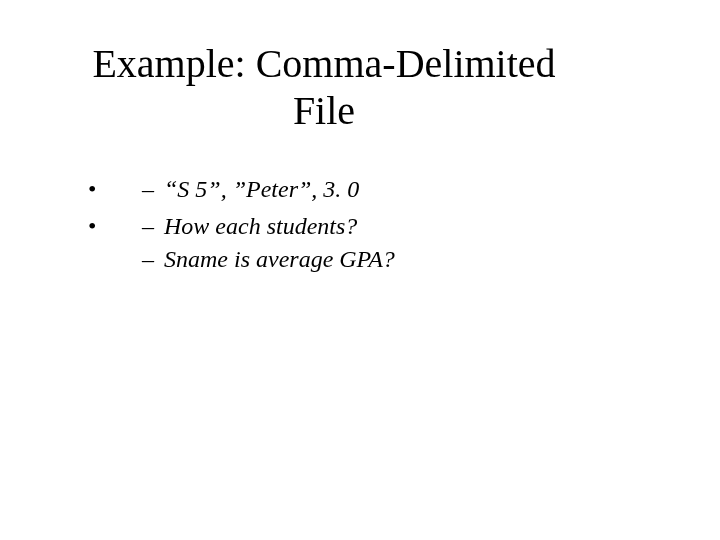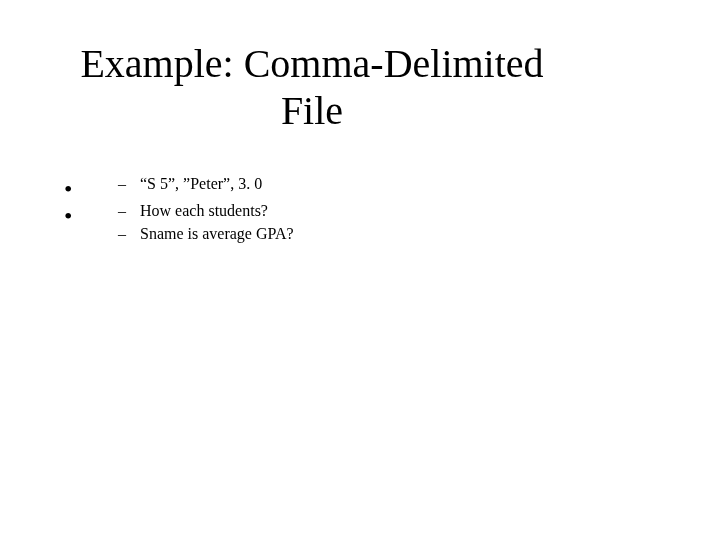--- a/index.html
+++ b/index.html
@@ -8,21 +8,21 @@
     width: 720px;
     height: 540px;
     background: #ffffff;
     font-family: "Times New Roman", Times, serif;
     color: #000000;
   }
   .slide {
     box-sizing: border-box;
     width: 624px;
     height: 540px;
-    padding: 30px 50px 40px 50px;
+    padding: 30px 50px 40px 74px;
   }
   .title {
     font-size: 40px;
     text-align: center;
     margin: 10px 0 40px 0;
     font-weight: normal;
   }
   ul.level1 {
     list-style: none;
     padding: 0;
@@ -39,21 +39,22 @@
     content: "•";
     position: absolute;
     left: 4px;
     top: 0;
     font-size: 24px;
   }
   ul.level2 {
     list-style: none;
     padding: 0;
     margin: 4px 0 6px 30px;
-    font-size: 16px;
+    font-size: 24px;
+    font-style: italic;
   }
   ul.level2 > li {
     position: relative;
     padding-left: 22px;
     margin: 0 0 2px 0;
     line-height: 1.3;
   }
   ul.level2 > li::before {
     content: "–";
     position: absolute;

